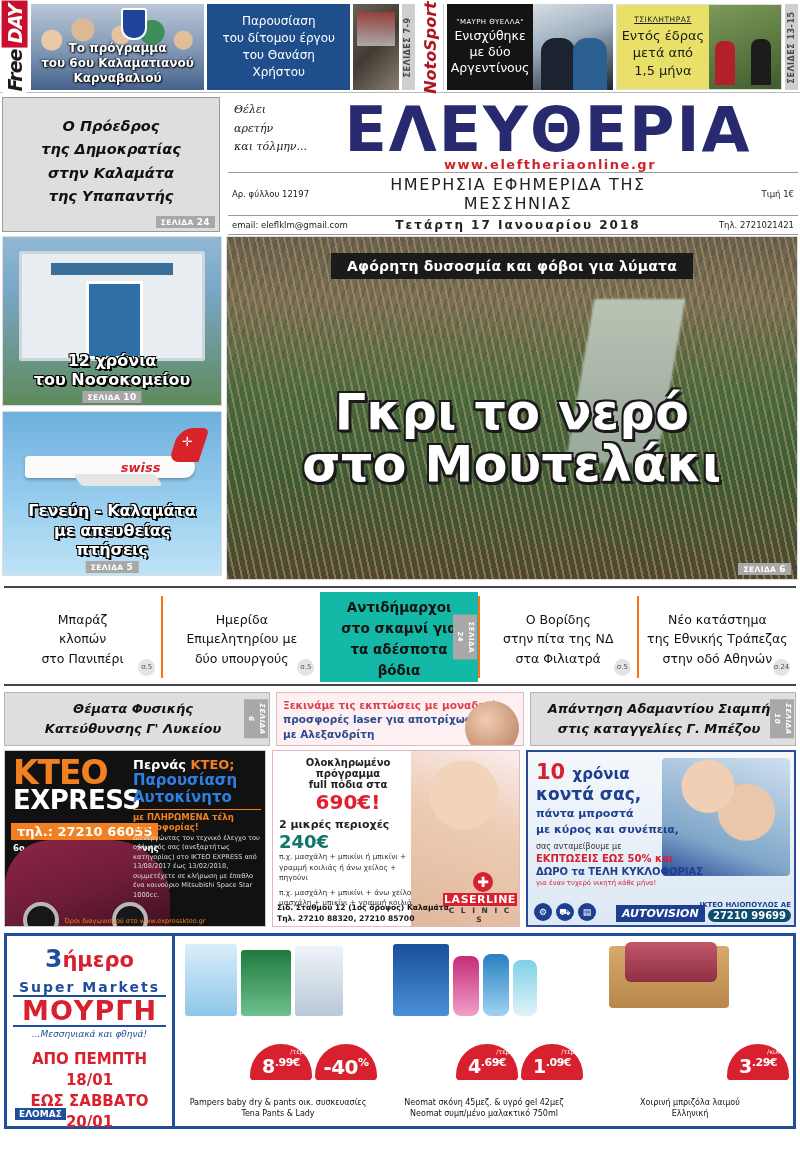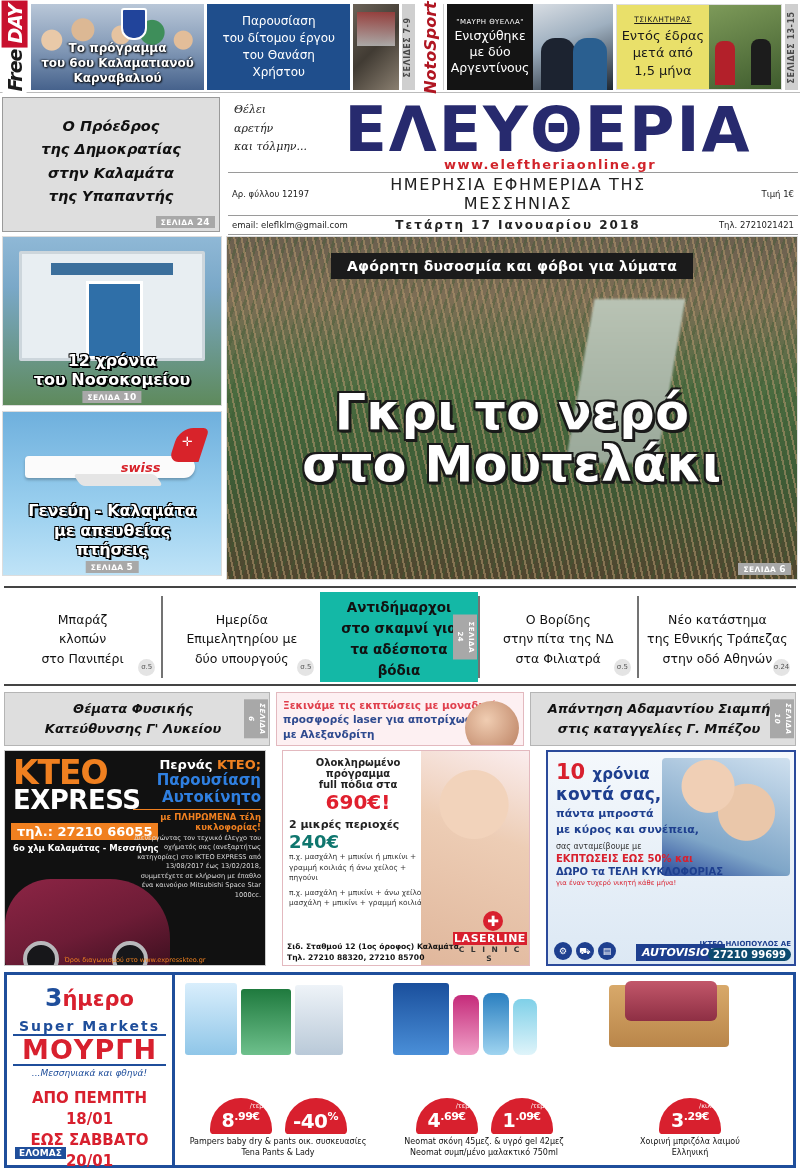--- a/index.html
+++ b/index.html
@@ -253,21 +253,21 @@
   
   .fivecol{
     display:flex; margin:6px 4px 0 4px; border-top:2px solid #444;
     padding-top:8px; height:92px;
   }
   .fc{
     flex:1; position:relative; text-align:center; padding:4px 8px 0 8px;
     font-size:12.5px; line-height:1.55; color:#111;
     display:flex; align-items:center; justify-content:center;
   }
-  .fc + .fc{ border-left:2px solid #737373; }
+  .fc + .fc{ border-left:2px solid #f97316; }
   .fc.featured{
     background:#14b8a6; font-weight:bold; font-size:13.5px;
     border-left:none; border-right:none; margin:-4px 0;
   }
   .dotchip{
     position:absolute; right:6px; bottom:2px; width:17px; height:17px; border-radius:50%;
     background:#e4e4e4; color:#555; font-size:7px; display:flex;
     align-items:center; justify-content:center;
   }
   .vchip{
@@ -288,39 +288,39 @@
     padding:5px 6px; font-size:10.5px; line-height:1.38; font-weight:bold;
   }
   .b3mid .l1{ color:#e0404d; }
   .b3mid .l2{ color:#2e4a8f; }
   .b3mid .face{
     position:absolute; right:4px; top:8px; width:54px; height:54px; border-radius:50%;
     background:radial-gradient(circle at 40% 35%, #f0cdb2, #b6795a);
   }
 
   
-  .adrow{ display:flex; margin:4px 4px 0 4px; gap:16px; height:216px; }
+  .adrow{ display:flex; margin:4px 4px 0 4px; gap:6px; height:177px; }
 
   .kteo{ width:262px; background:#111; position:relative; overflow:hidden; border:1px solid #ccc; }
   .kteo .lbrand{ position:absolute; left:8px; top:6px; }
   .kteo .kteo-t{ color:#f08020; font-weight:bold; font-size:33px; line-height:.95; letter-spacing:-1px; }
   .kteo .kteo-e{ color:#fff; font-weight:bold; font-size:26px; line-height:.95; letter-spacing:-.5px; }
   .kteo .phone{
     position:absolute; left:6px; top:72px; background:#f08020; color:#fff;
     font-weight:bold; font-size:13px; padding:1px 6px; white-space:nowrap;
   }
   .kteo .addr{ position:absolute; left:8px; top:92px; color:#fff; font-size:8.5px; font-weight:bold; }
   .kteo .car{
     position:absolute; left:0px; bottom:-6px; width:165px; height:92px;
     background:linear-gradient(160deg,#8d2545 0%, #6d1c36 55%, #3a0f1e 100%);
     border-radius:46px 60px 10px 10px;
   }
   .kteo .car::before{ content:""; position:absolute; left:18px; bottom:-6px; width:28px; height:28px; border-radius:50%; background:#17171a; border:4px solid #b8b8bb; }
   .kteo .car::after{ content:""; position:absolute; right:22px; bottom:-6px; width:28px; height:28px; border-radius:50%; background:#17171a; border:4px solid #b8b8bb; }
-  .kteo .rtxt{ position:absolute; right:4px; top:6px; width:128px; text-align:right; }
+  .kteo .rtxt{ position:absolute; right:4px; top:6px; width:128px; }
   .kteo .r1{ color:#fff; font-size:13px; font-weight:bold; }
   .kteo .r1 em{ color:#f08020; font-style:normal; }
   .kteo .r2{ color:#2f7fe0; font-size:15px; font-weight:bold; line-height:1.15; }
   .kteo .r3{ color:#f08020; font-size:8.5px; font-weight:bold; border-top:1px solid #f08020; padding-top:2px; margin-top:2px;}
   .kteo .r4{ color:#dcdcdc; font-size:6.6px; line-height:1.45; margin-top:2px; }
   .kteo .terms{ position:absolute; left:0; right:0; bottom:1px; text-align:center; color:#f08020; font-size:6.5px; }
 
   .laser{ width:248px; background:#fff; border:1px solid #e3b9bf; position:relative; overflow:hidden; }
   .laser .lady{
     position:absolute; right:-10px; top:0; width:118px; height:100%;
@@ -377,21 +377,21 @@
   .sm-3imero b{ color:#1f4e9b; font-size:25px; }
   .sm-sm{ color:#1f4e9b; font-weight:bold; font-size:14px; letter-spacing:2px; margin-top:6px; }
   .sm-name{ color:#d8202e; font-weight:bold; font-size:27px; letter-spacing:1px; border-top:2px solid #1f4e9b; border-bottom:2px solid #1f4e9b; line-height:1.05;}
   .sm-slogan{ color:#1f4e9b; font-size:9px; font-style:italic; margin-top:2px; }
   .sm-dates{ color:#d8202e; font-weight:bold; font-size:15px; margin-top:10px; line-height:1.4; }
   .sm-elomas{ position:absolute; left:8px; bottom:6px; background:#1f4e9b; color:#fff; font-weight:bold; font-size:9px; padding:1px 4px; }
   .sm-right{ flex:1; display:flex; }
   .prod{ flex:1; position:relative; padding:4px; display:flex; flex-direction:column; }
   .prod .imgs{ flex:1; position:relative; }
   .prod .lbl{ text-align:center; font-size:8px; line-height:1.45; color:#111; padding-bottom:2px; }
-  .pricebadges{ display:flex; justify-content:center; gap:13px; margin-bottom:2px; }
+  .pricebadges{ display:flex; justify-content:flex-end; gap:3px; margin-bottom:17px; }
   .pbadge{
     width:62px; height:36px; background:#d8202e; color:#fff;
     border-radius:32px 32px 4px 4px; position:relative;
     display:flex; align-items:flex-end; justify-content:center; padding-bottom:3px;
   }
   .pbadge .unit{ position:absolute; right:6px; top:4px; font-size:6.5px; }
   .pbadge .val{ font-weight:bold; font-size:19px; line-height:1; letter-spacing:-.5px;}
   .pbadge .val sup{ font-size:11px; }
   .pbadge.pct .val{ font-size:20px; }
 

